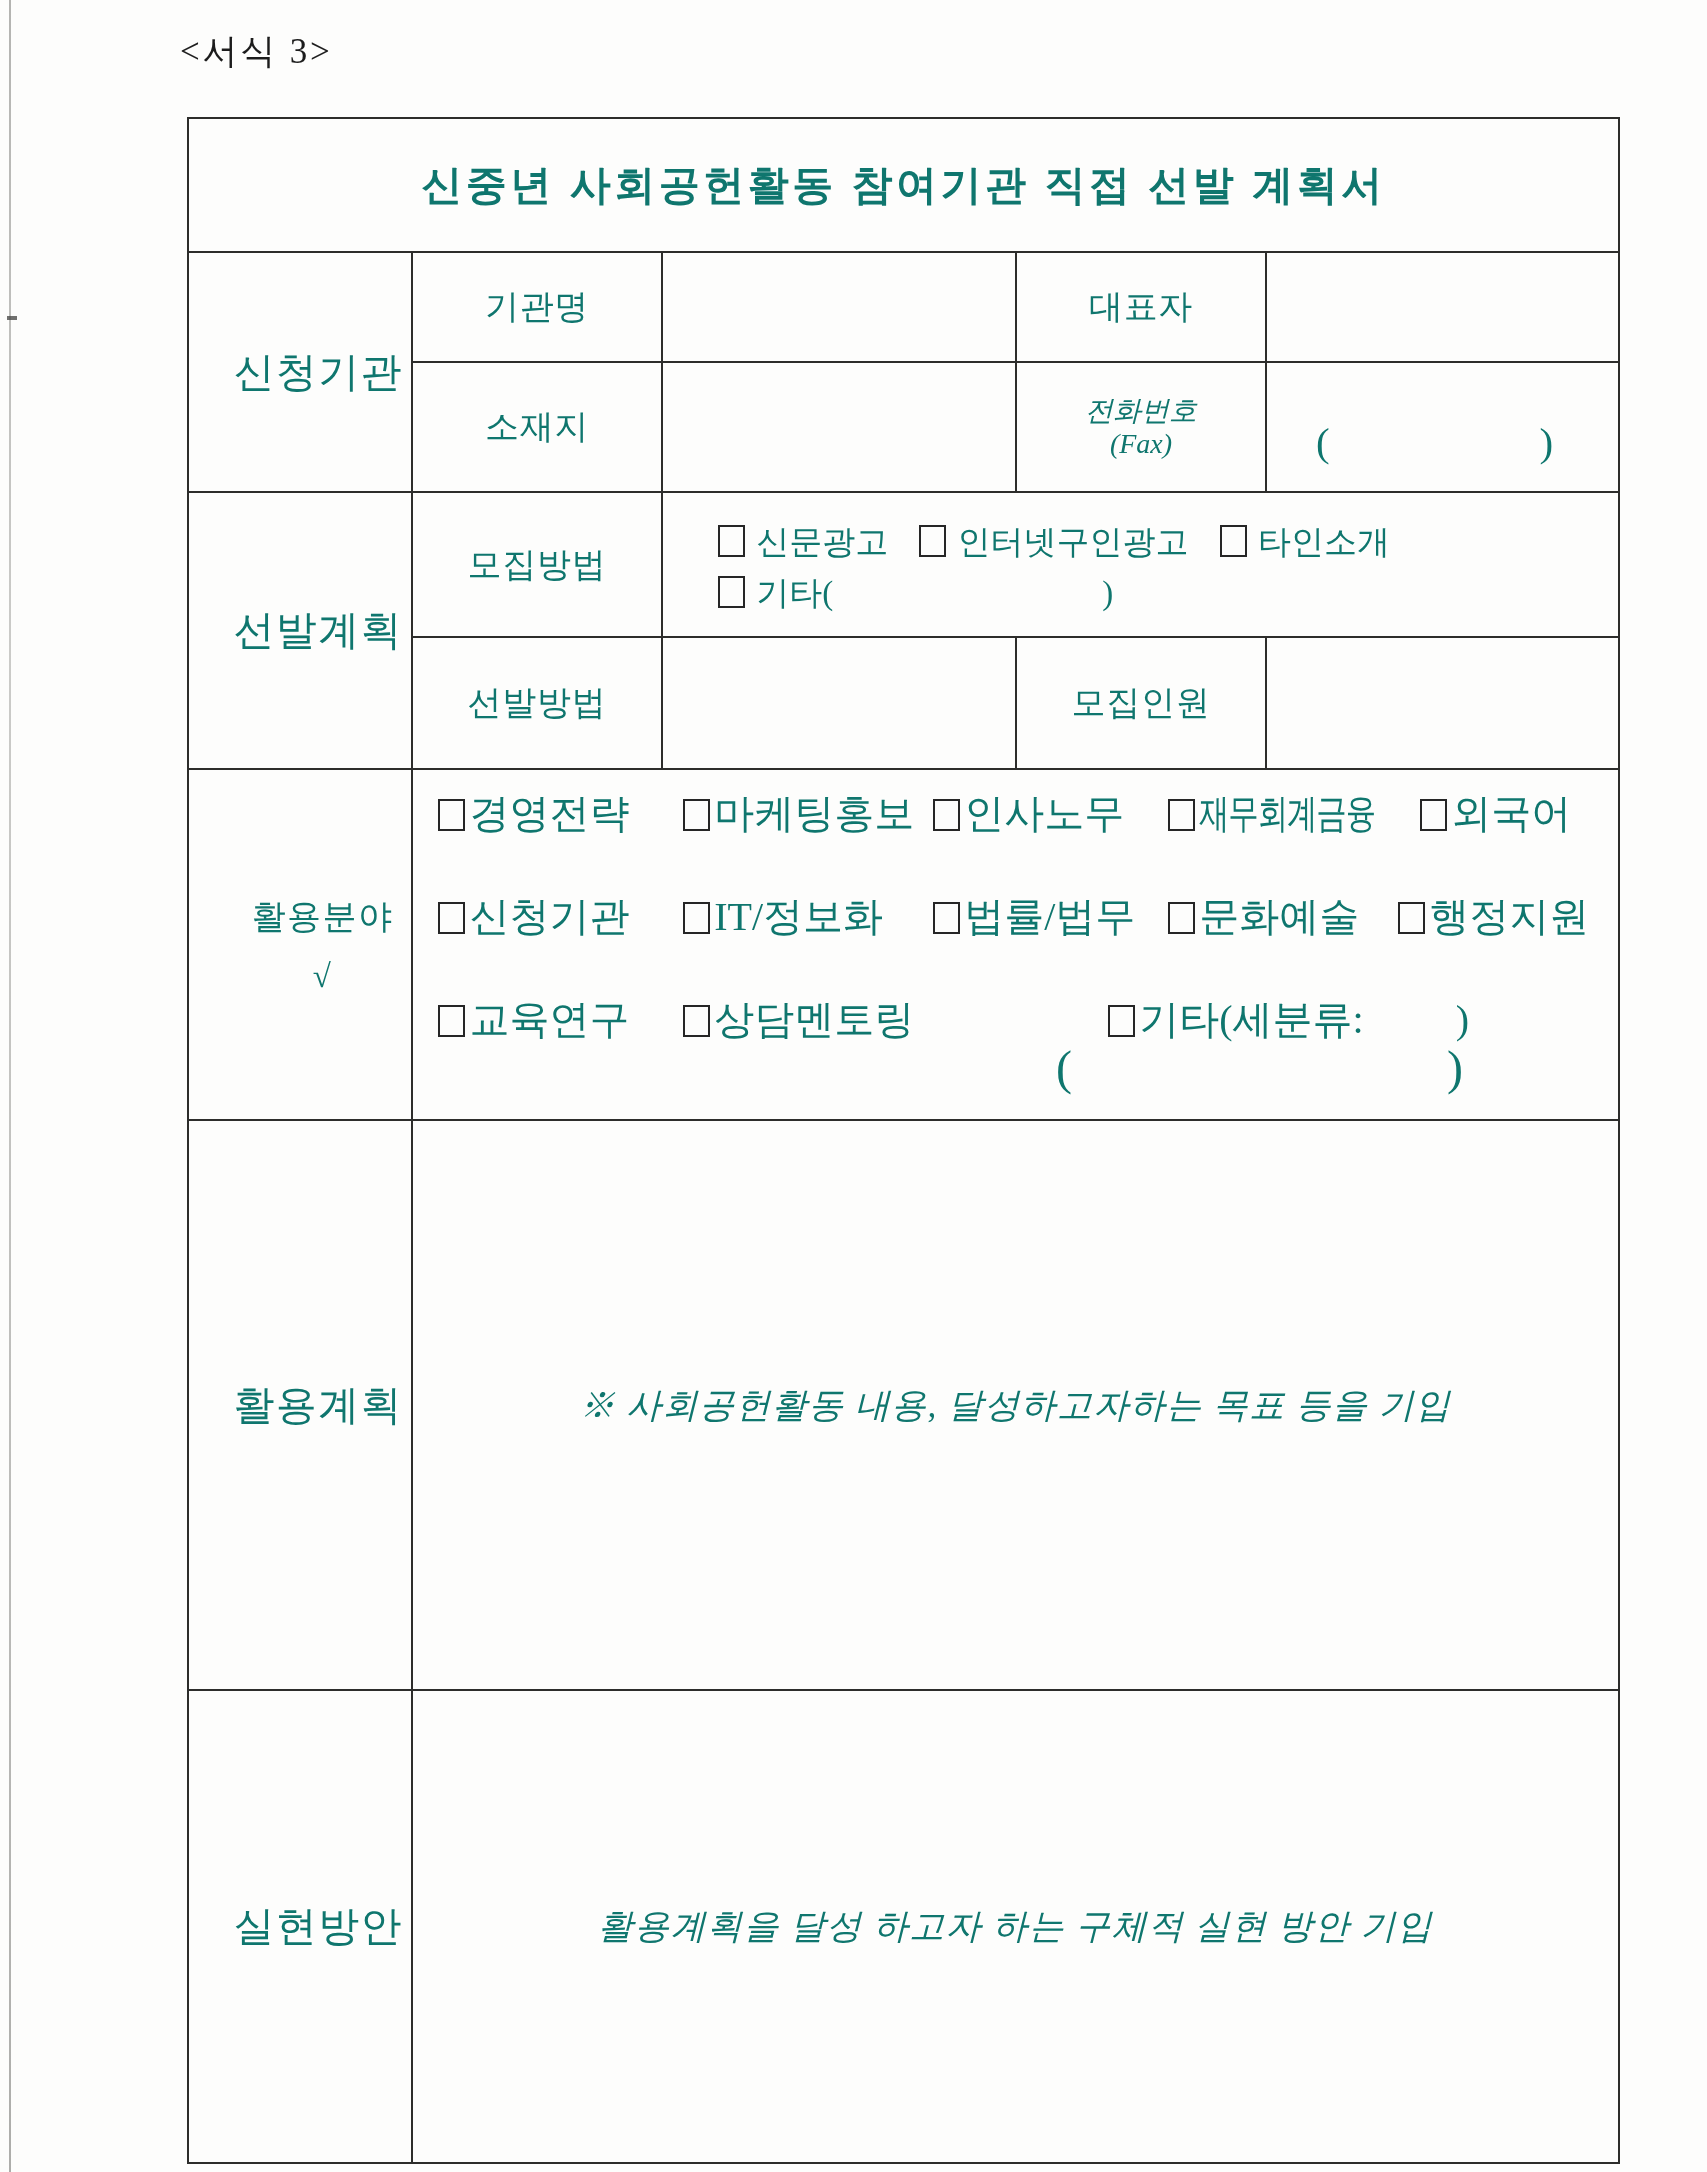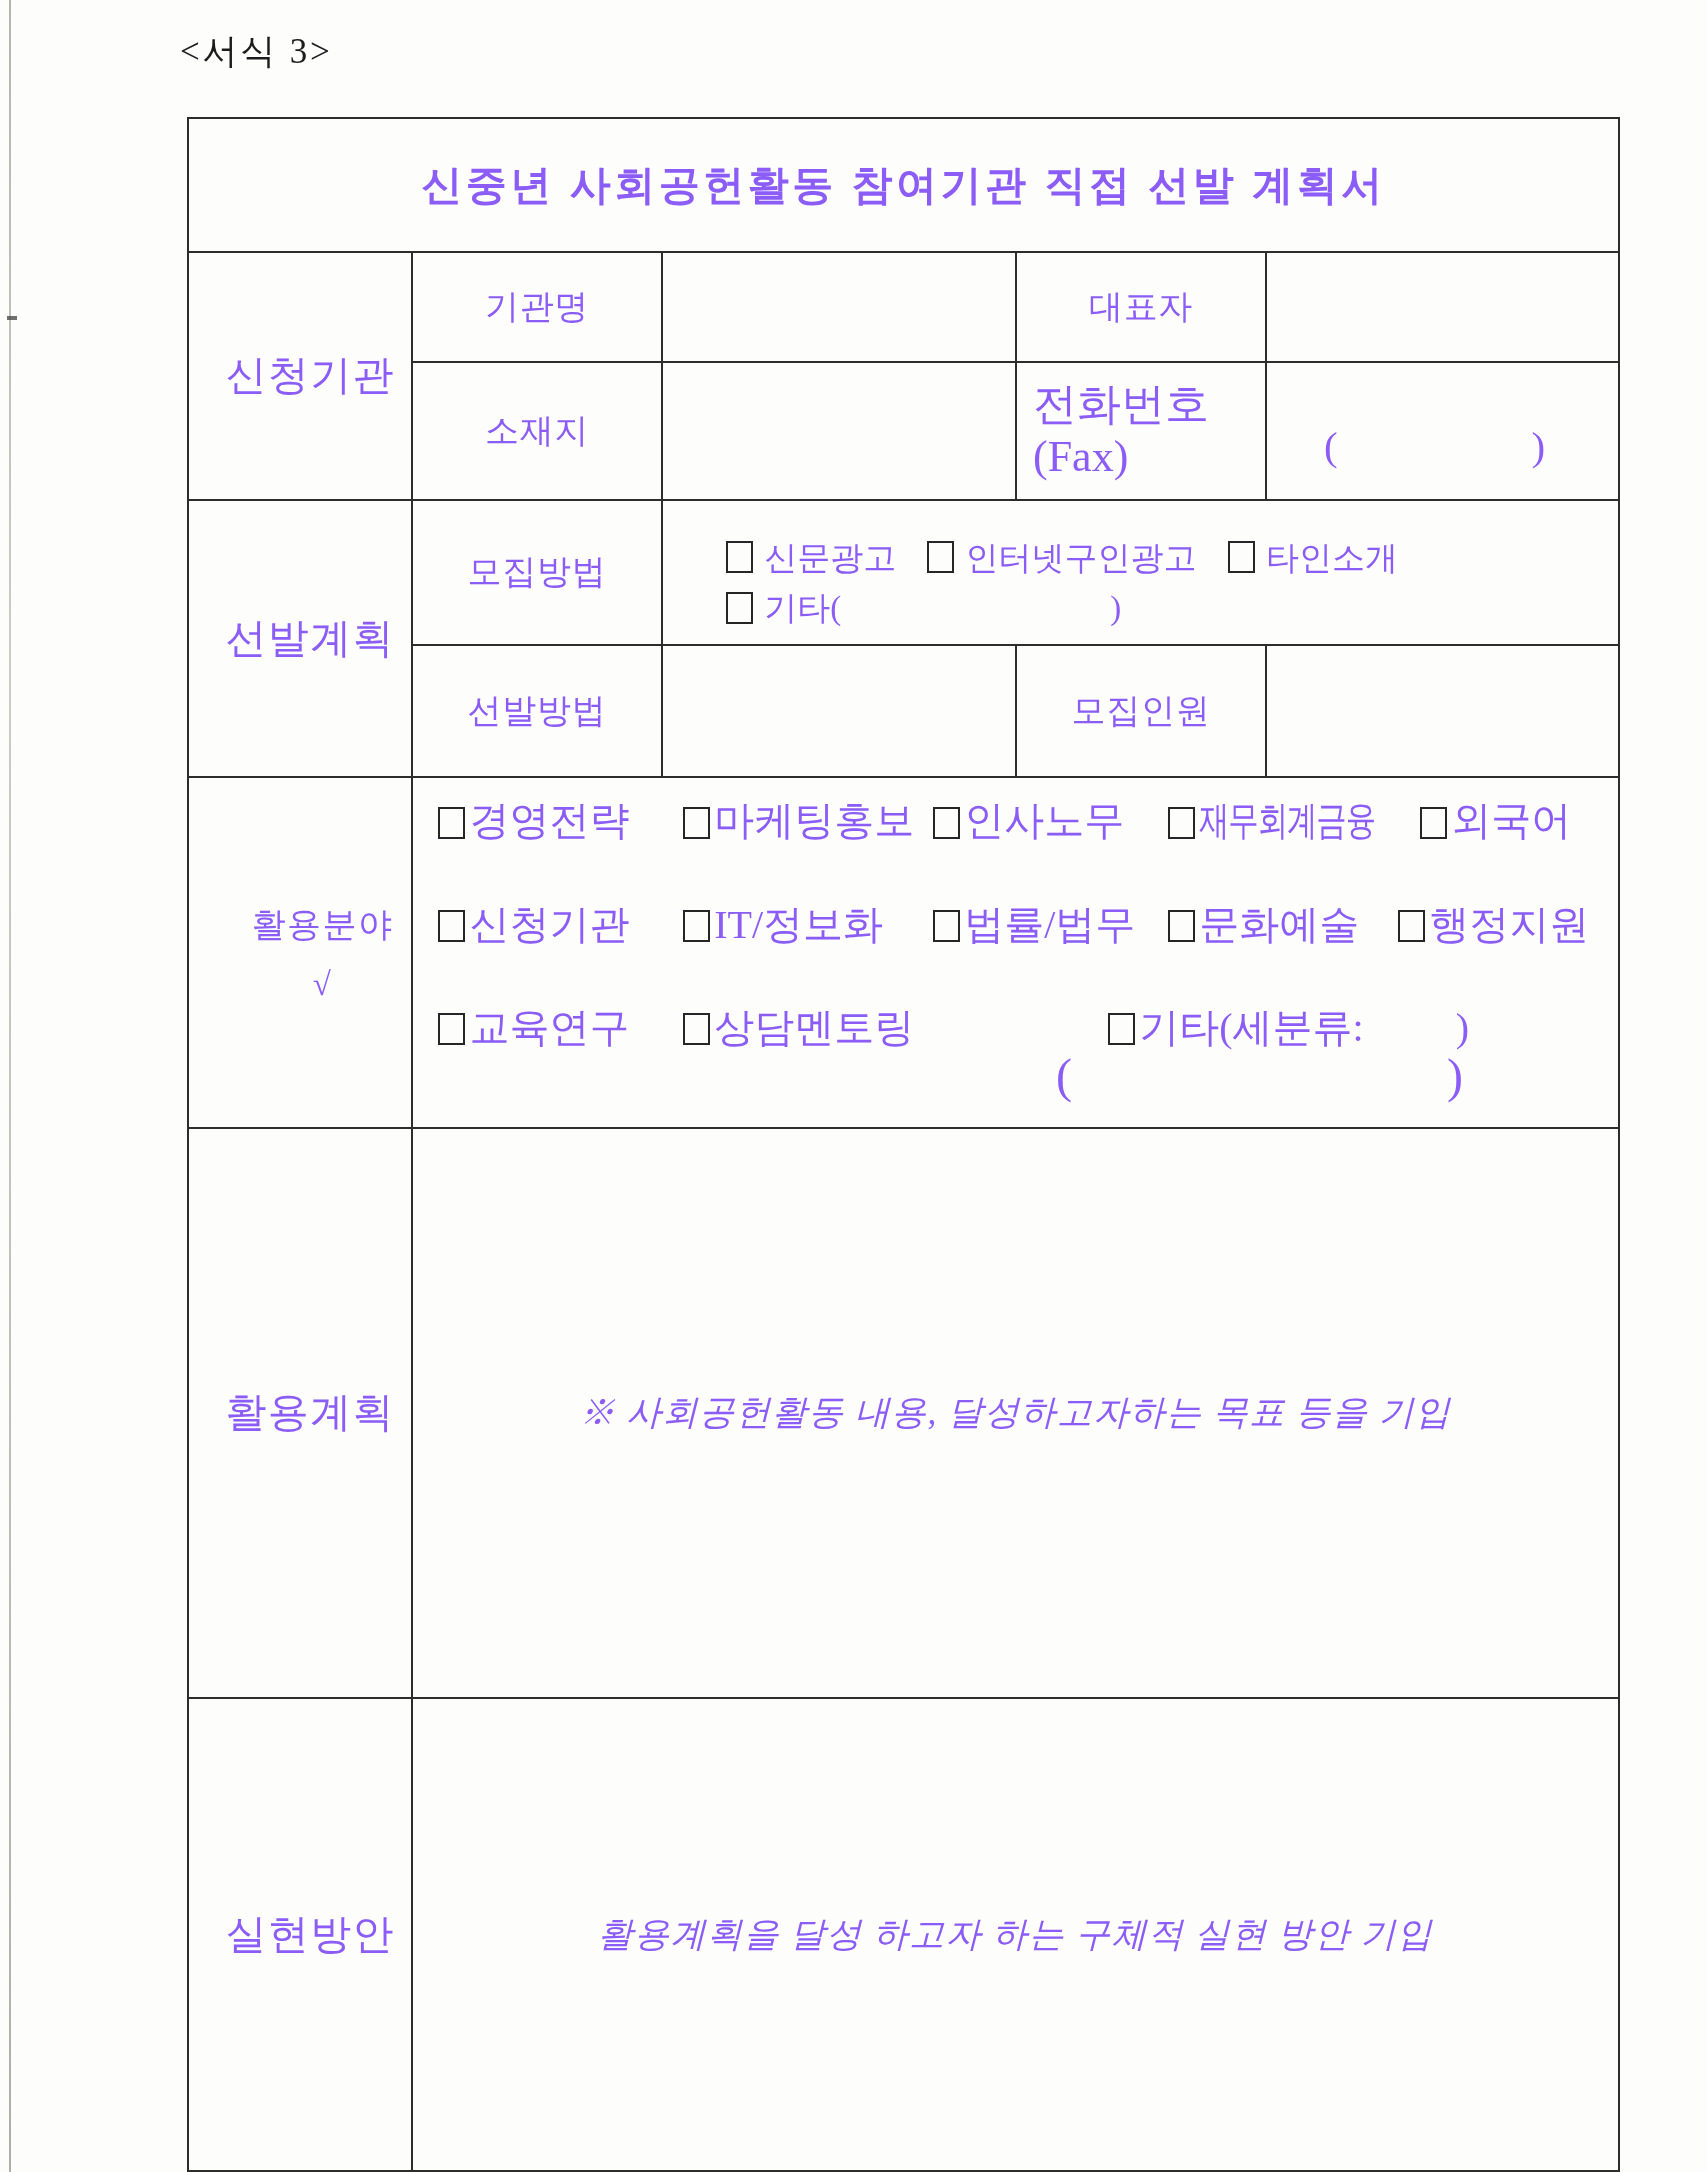--- a/index.html
+++ b/index.html
@@ -40,46 +40,47 @@
   }
   table.form {
     position: absolute;
     left: 187px; top: 117px;
     width: 1432px;
     border-collapse: collapse;
     table-layout: fixed;
   }
   table.form td {
     border: 2.1px solid #2d2d2b;
-    padding: 16px;
+    padding: 8px;
     vertical-align: middle;
-    color: #8b5cf6;
+    color: #0f766e;
   }
   .title-cell {
     text-align: center;
     font-family: "Liberation Sans", "DejaVu Sans", sans-serif;
     font-weight: 700;
     font-size: 41px;
     letter-spacing: 3.5px;
     color: #0e0e0e;
   }
   .label-cell {
     text-align: center;
     font-size: 34px;
     letter-spacing: 0.7px;
   }
   .section-cell {
     text-align: right;
     font-size: 41px;
     letter-spacing: 1.4px;
   }
   .phone-cell {
-    text-align: left;
-    font-size: 44px;
+    text-align: center;
+    font-size: 28px;
     line-height: 1.18;
+    font-style: italic;
   }
   .paren-row {
     display: flex;
     justify-content: space-between;
     align-items: center;
     padding: 30px 57px 0 41px;
     font-size: 41px;
     font-weight: 400;
   }
   .recruit-wrap {

